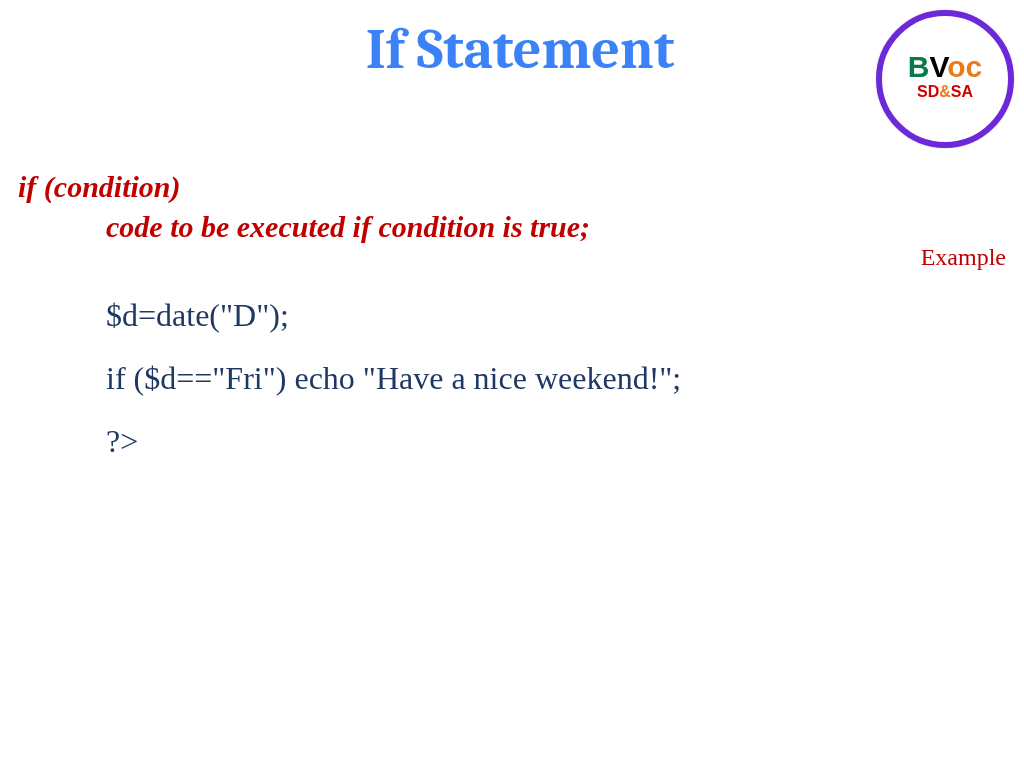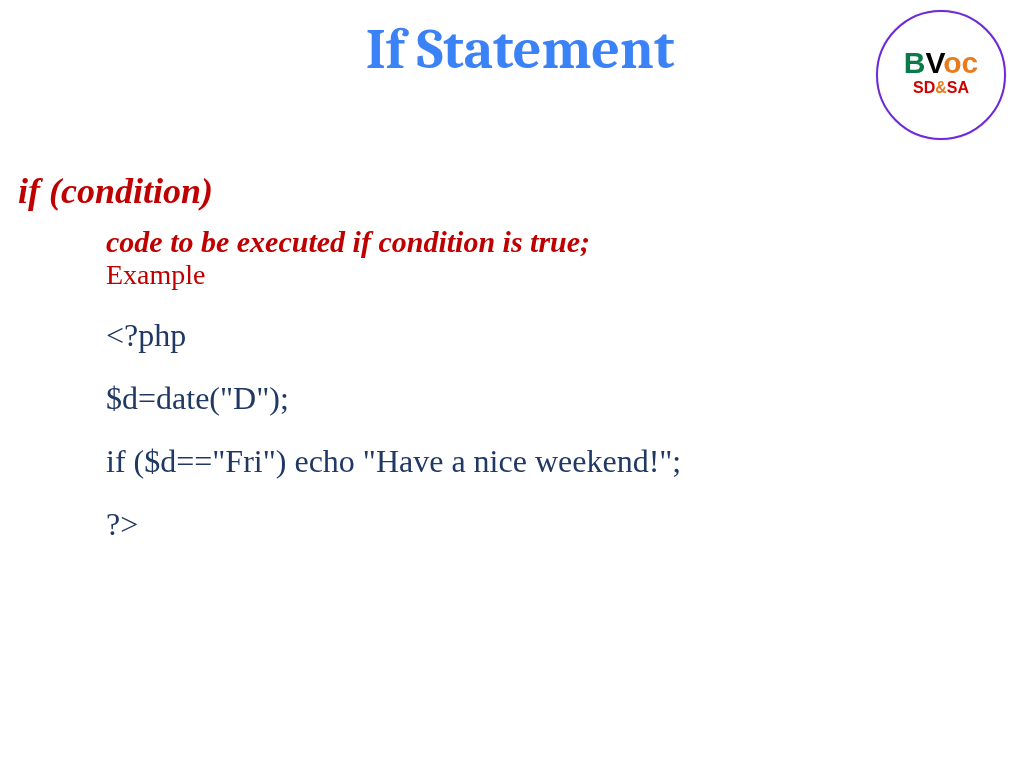--- a/index.html
+++ b/index.html
@@ -26,21 +26,21 @@
   .logo {
     position: absolute;
     top: 10px;
     right: 18px;
     width: 130px;
     height: 130px;
   }
   .logo-circle {
     width: 126px;
     height: 126px;
-    border: 2px solid #6d28d9;
+    border: 6px solid #6d28d9;
     border-radius: 50%;
     background: #ffffff;
     box-shadow: 0 0 2px rgba(0,0,0,0.2);
     position: relative;
     overflow: hidden;
   }
   .logo-inner {
     position: absolute;
     top: 48%;
     left: 50%;
@@ -70,40 +70,41 @@
   .content {
     position: absolute;
     top: 170px;
     left: 18px;
     right: 18px;
   }
   .syntax-line1 {
     color: #c00000;
     font-style: italic;
     font-weight: bold;
-    font-size: 36px;
+    font-size: 30px;
     font-family: Georgia, serif;
-    margin-bottom: 13px;
+    margin-bottom: 6px;
   }
   .syntax-line2 {
     color: #c00000;
     font-style: italic;
     font-weight: bold;
     font-size: 30px;
     font-family: Georgia, serif;
     margin-left: 88px;
   }
   .example-block {
     margin-left: 88px;
     font-family: Georgia, 'Times New Roman', serif;
   }
   .example-heading {
     color: #c00000;
-    font-size: 28px;
+    font-size: 24px;
     margin-bottom: 26px;
+    text-align: right;
   }
   .code-line {
     color: #1f3864;
     font-size: 32px;
     margin-bottom: 26px;
   }
 </style>
 </head>
 <body>
 
@@ -121,18 +122,17 @@
     </div>
   </div>
 </div>
 
 <div class="content">
   <div class="syntax-line1">if (condition)</div>
   <div class="syntax-line2">code to be executed if condition is true;</div>
 
   <div class="example-block">
     <div class="example-heading">Example</div>
-    <div class="code-line">&lt;?php</div>
     <div class="code-line">$d=date("D");</div>
     <div class="code-line">if ($d=="Fri") echo "Have a nice weekend!";</div>
     <div class="code-line">?&gt;</div>
   </div>
 </div>
 
 </body></html>

